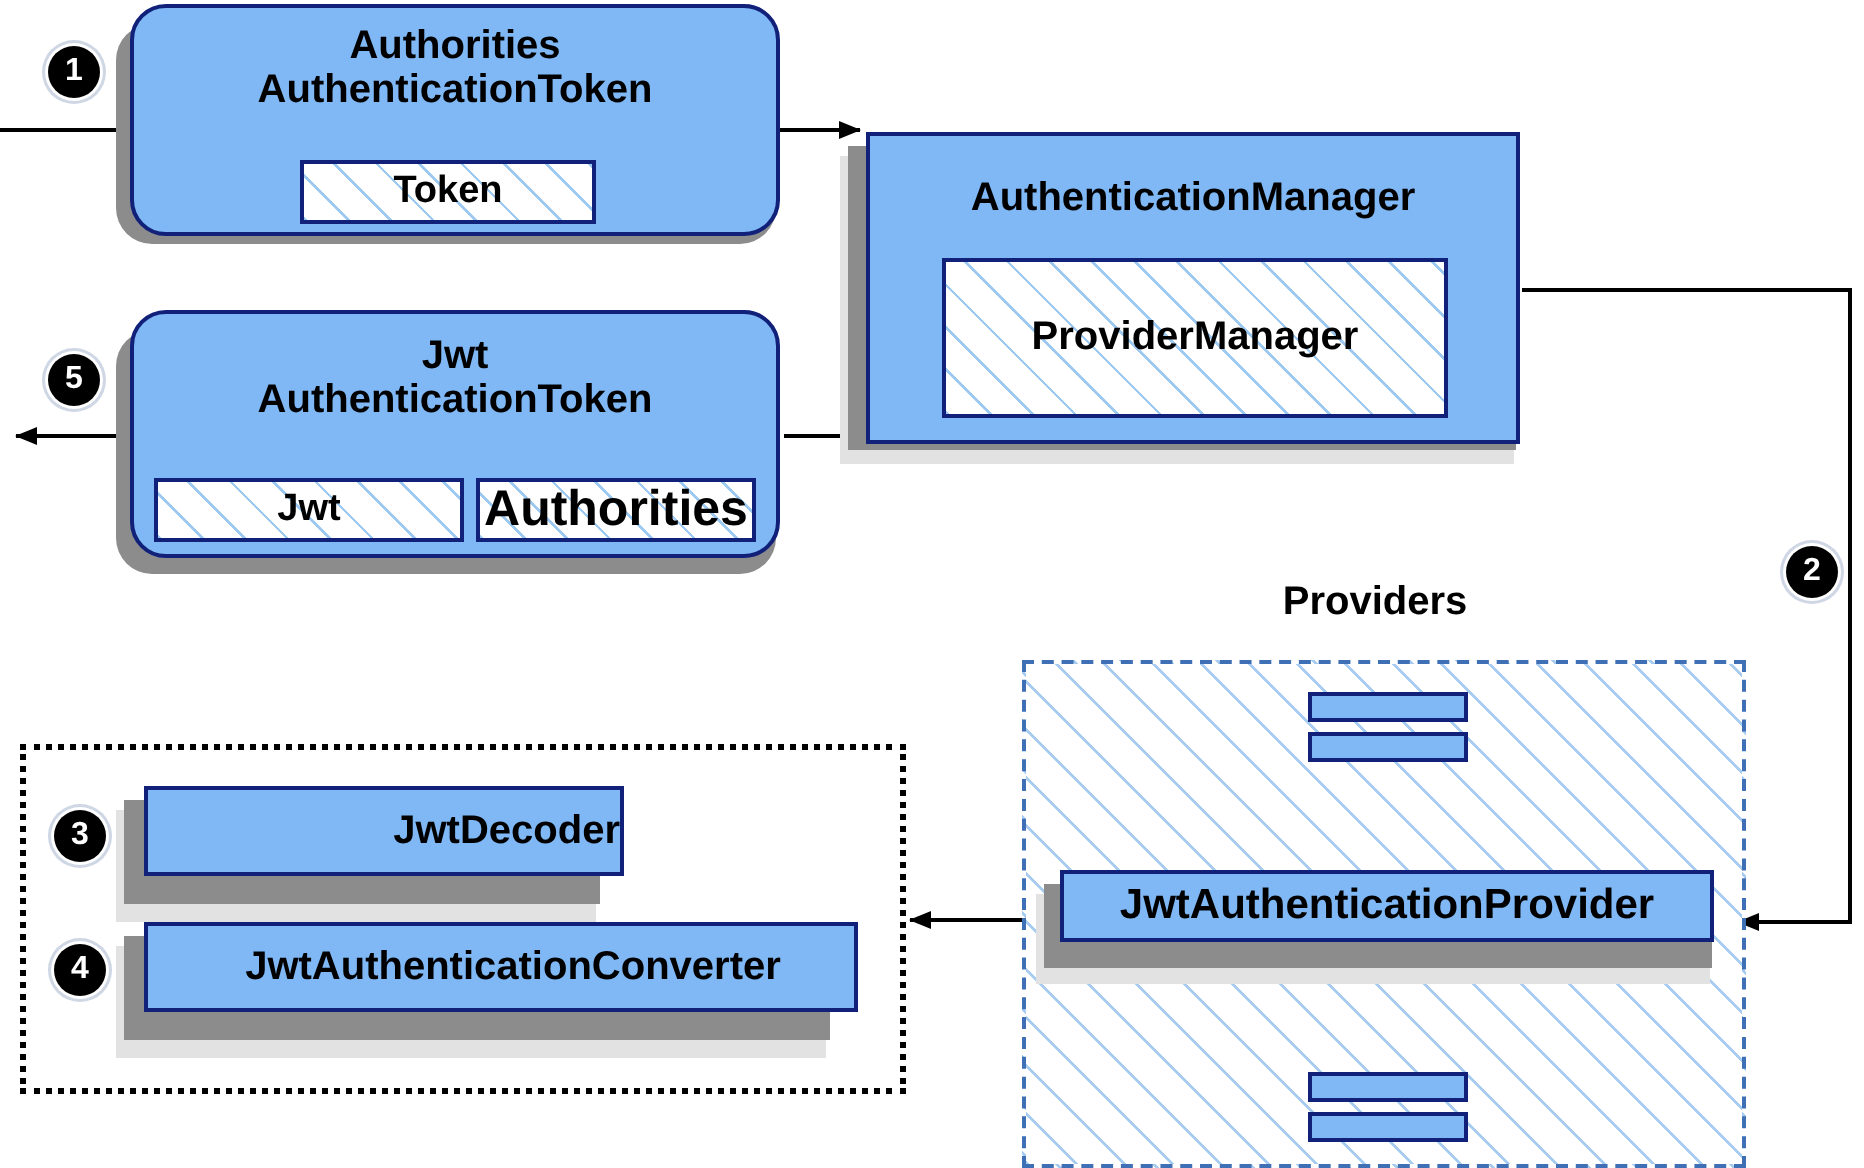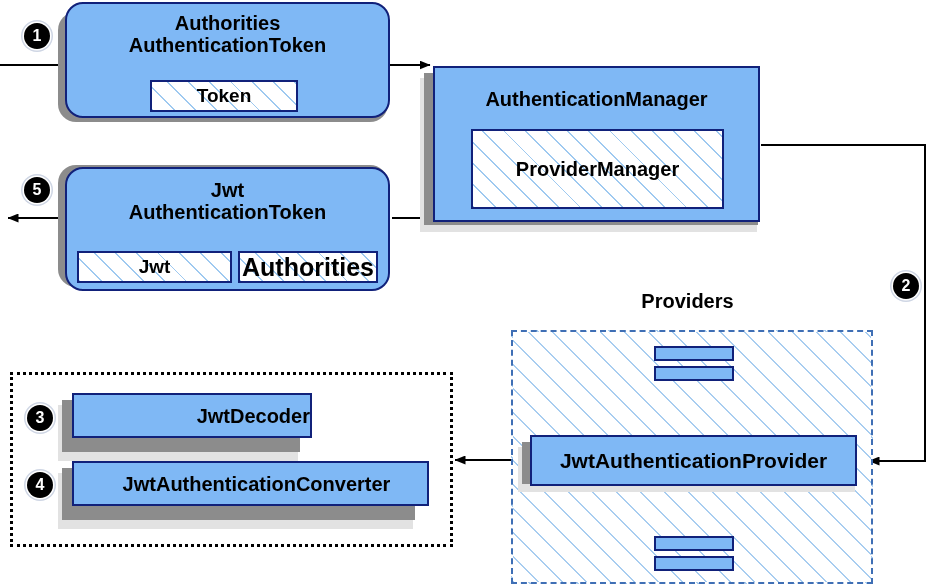--- a/index.html
+++ b/index.html
@@ -92,21 +92,21 @@
     <div class="title" style="top:8px;font-size:20px;">
       <span>Authorities</span><br>
       <span>AuthenticationToken</span>
     </div>
     <div class="node hatch" style="left:83px;top:76px;width:148px;height:32px;">
       <div class="celltext" style="font-size:19px;">Token</div>
     </div>
   </div>
 
   <div class="shadow-dark rounded" style="left:58px;top:165px;width:330px;height:122px;"></div>
-  <div class="node blue rounded" style="left:65px;top:155px;width:325px;height:124px;margin-top:12px;">
+  <div class="node blue rounded" style="left:65px;top:155px;width:325px;height:124px;">
     <div class="title" style="top:10px;font-size:20px;">
       <span>Jwt</span><br>
       <span>AuthenticationToken</span>
     </div>
     <div class="node hatch" style="left:10px;top:82px;width:155px;height:32px;">
       <div class="celltext" style="font-size:19px;">Jwt</div>
     </div>
     <div class="node hatch" style="left:171px;top:82px;width:140px;height:32px;">
       <div class="celltext" style="font-size:25px;">Authorities</div>
     </div>
@@ -129,21 +129,21 @@
   <div class="node hatch-area" style="left:511px;top:330px;width:362px;height:254px;"></div>
 
   <div class="node blue" style="left:654px;top:346px;width:80px;height:15px;"></div>
   <div class="node blue" style="left:654px;top:366px;width:80px;height:15px;"></div>
 
   <div class="node blue" style="left:654px;top:536px;width:80px;height:15px;"></div>
   <div class="node blue" style="left:654px;top:556px;width:80px;height:15px;"></div>
 
   <div class="shadow-light" style="left:518px;top:447px;width:337px;height:45px;"></div>
   <div class="shadow-dark" style="left:522px;top:442px;width:334px;height:42px;"></div>
-  <div class="node blue" style="left:530px;top:435px;width:327px;height:51px;">
+  <div class="node blue" style="left:530px;top:435px;width:327px;height:36px;">
     <div class="celltext" style="font-size:21px;">JwtAuthenticationProvider</div>
   </div>
 
   <div class="node dotted-area" style="left:10px;top:372px;width:443px;height:175px;"></div>
 
   <div class="shadow-light" style="left:58px;top:405px;width:240px;height:56px;"></div>
   <div class="shadow-dark" style="left:62px;top:400px;width:238px;height:52px;"></div>
   <div class="node blue" style="left:72px;top:393px;width:240px;height:45px;">
     <div class="celltext" style="font-size:20px;text-align:right;">JwtDecoder</div>
   </div>

